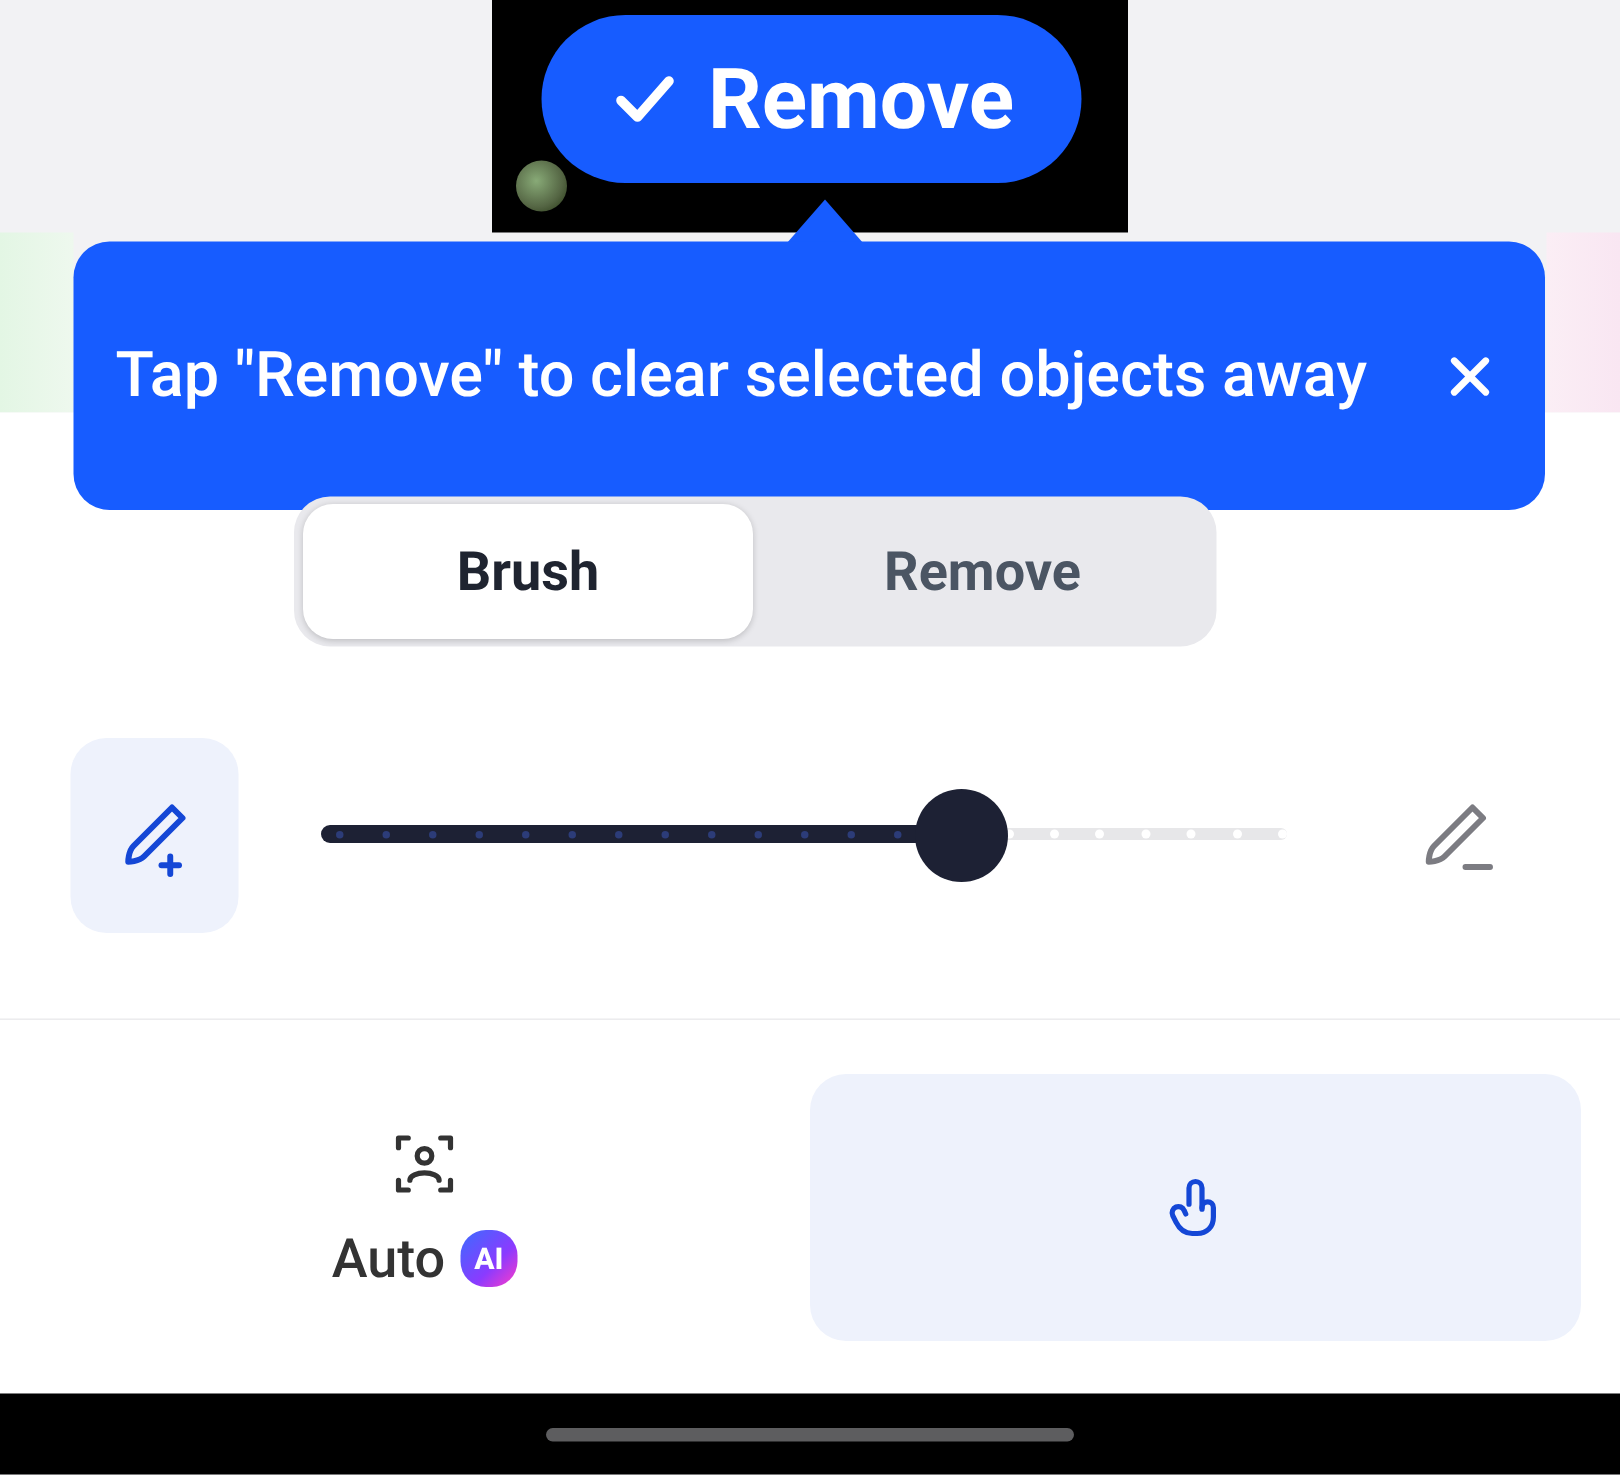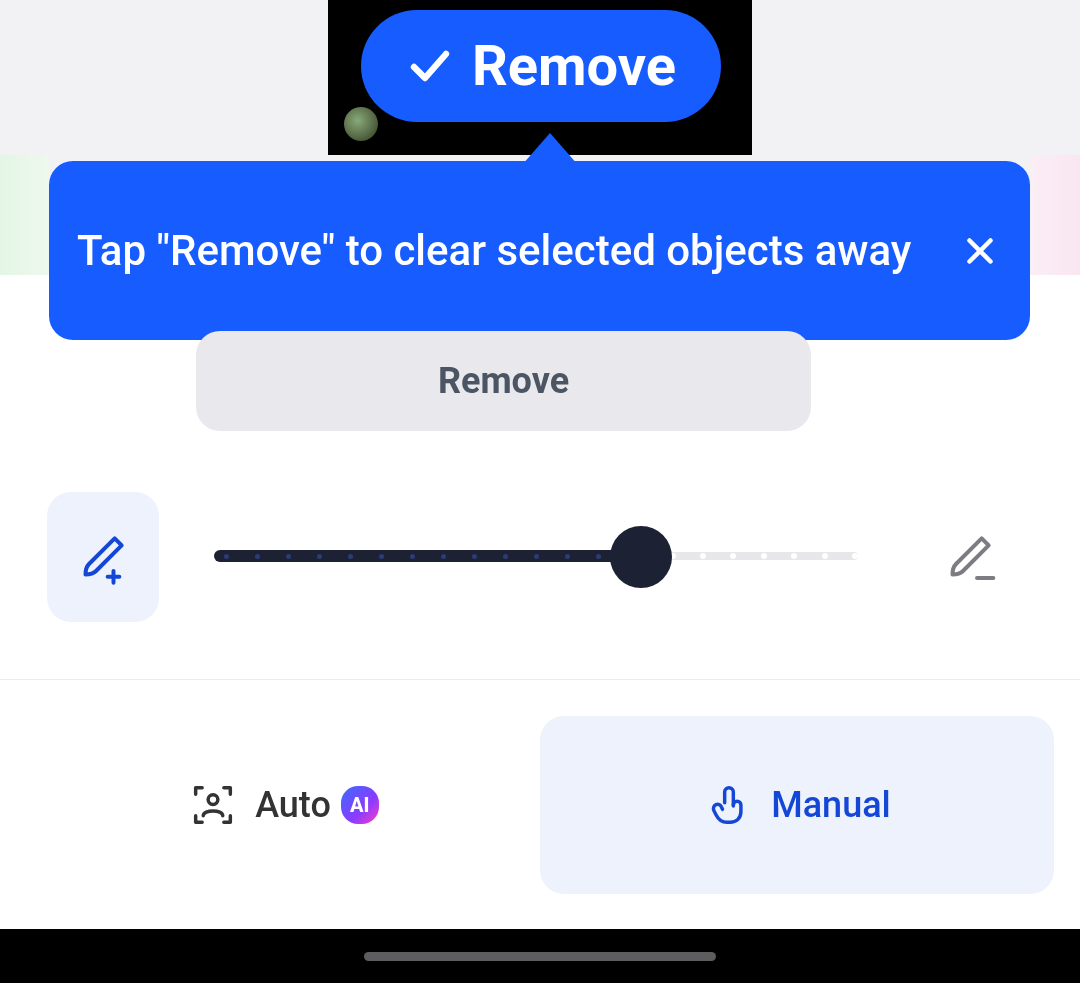--- a/index.html
+++ b/index.html
@@ -215,21 +215,21 @@
     display: flex;
     align-items: center;
     padding: 30px 26px;
     gap: 0;
   }
   .mode-btn {
     flex: 1;
     height: 178px;
     border-radius: 24px;
     display: flex;
-    flex-direction: row;
+    flex-direction: column;
     align-items: center;
     justify-content: center;
     gap: 16px;
     font-size: 36px;
     font-weight: 500;
     cursor:pointer;
   }
   .mode-btn.auto { color: #333; }
   .mode-btn.manual {
     background: #eef2fc;
@@ -281,20 +281,23 @@
   <span>Tap "Remove" to clear selected objects away</span>
   <div class="tooltip-close">
     <svg viewBox="0 0 24 24" fill="none" stroke="#fff" stroke-width="3" stroke-linecap="round">
       <line x1="5" y1="5" x2="19" y2="19"></line>
       <line x1="19" y1="5" x2="5" y2="19"></line>
     </svg>
   </div>
 </div>
 
 <div class="segmented">
+  <div class="seg active">
+    <span>Brush</span>
+  </div>
   <div class="seg">
     <span>Remove</span>
   </div>
 </div>
 
 <div class="slider-row">
   <div class="brush-add-btn">
     <svg viewBox="0 0 48 48" fill="none" stroke="#1447d6" stroke-width="3.4" stroke-linecap="round" stroke-linejoin="round">
       <path d="M34 8 L40 14 L18 36 C15 39 9 39 9 39 C9 39 9 33 12 30 Z"></path>
       <line x1="33" y1="36" x2="33" y2="46"></line>
@@ -367,19 +370,18 @@
     <div class="label-row">
       <span>Auto</span>
       <span class="ai-badge">AI</span>
     </div>
   </div>
   <div class="mode-btn manual">
     <svg viewBox="0 0 48 48" fill="none" stroke="#1447d6" stroke-width="3.2" stroke-linecap="round" stroke-linejoin="round">
       <path d="M20 22 L20 12 C20 9.8 21.8 8 24 8 C26.2 8 28 9.8 28 12 L28 25"></path>
       <path d="M28 24 C28 22 29.6 20.5 31.5 20.5 C33.4 20.5 35 22 35 24 L35 30 C35 36 31 40 25 40 L22 40 C17 40 14 37 12 33 L10 29 C9 27 10 24.5 12 23.7 C14 22.9 16.2 23.8 17 25.8 L18 28"></path>
     </svg>
-    <span>Manual</span>
   </div>
 </div>
 
 <div class="bottom-bar">
   <div class="home-indicator"></div>
 </div>
 
 </body></html>

